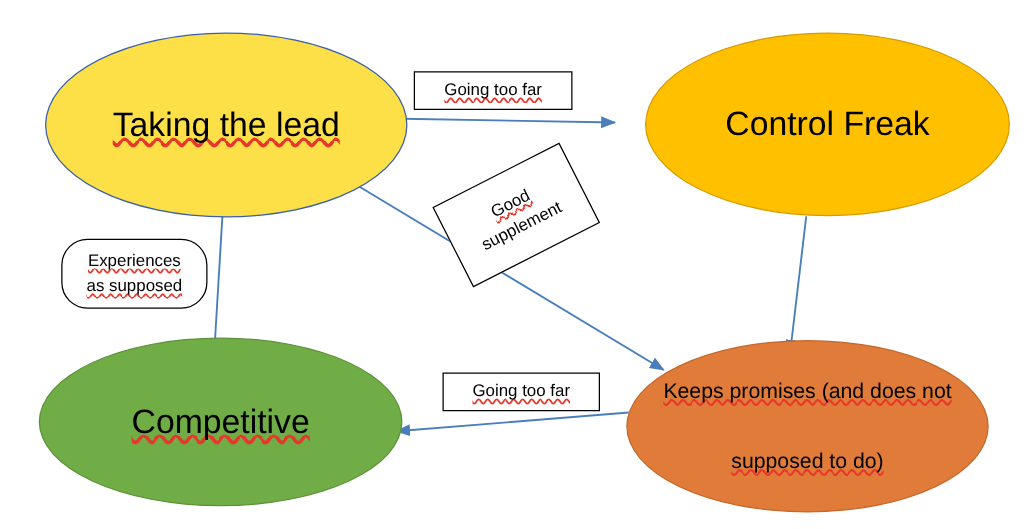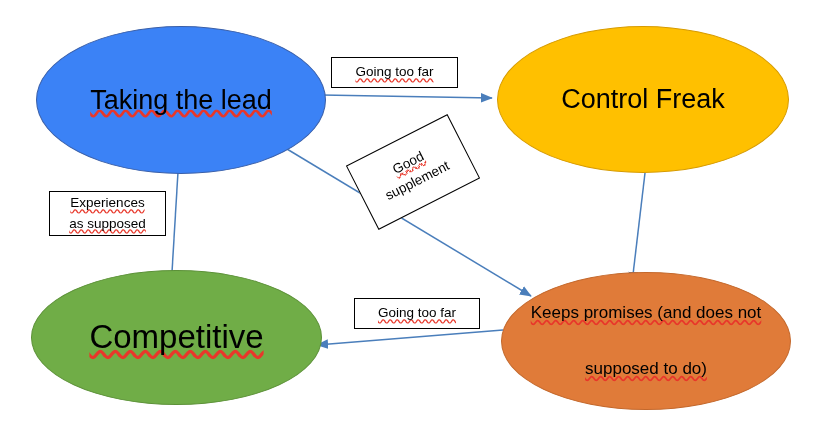--- a/index.html
+++ b/index.html
@@ -44,36 +44,36 @@
     white-space: pre-line;
   }
   
   .sq {
     text-decoration: underline wavy #e8372a;
     text-decoration-skip-ink: none;
     text-underline-offset: 1px;
   }
   #node-taking-the-lead {
     left: 36px; top: 26px; width: 290px; height: 148px;
-    background: #3b82f6;
+    background: #fde047;
     border: 1px solid #3A5FA8;
   }
   #node-taking-the-lead .node-label { font-size: 27px; }
   #node-control-freak {
-    left: 497px; top: 26px; width: 292px; height: 147px;
+    left: 516px; top: 26px; width: 292px; height: 147px;
     background: #FFC000;
     border: 1px solid #D79B00;
   }
   #node-control-freak .node-label { font-size: 27px; }
   #node-competitive {
     left: 31px; top: 270px; width: 291px; height: 135px;
     background: #70AD47;
     border: 1px solid #5C9138;
   }
-  #node-competitive .node-label { font-size: 33px; text-align: center; }
+  #node-competitive .node-label { font-size: 27px; text-align: center; }
   #node-keeps-promises {
     left: 501px; top: 272px; width: 290px; height: 138px;
     background: #E07B39;
     border: 1px solid #C3682C;
   }
   #node-keeps-promises .node-label { font-size: 17px; line-height: 1.65; }
 
   .edge-label {
     position: absolute;
     background: #ffffff;
@@ -89,21 +89,21 @@
     white-space: pre-line;
     padding: 2px 6px;
   }
   #label-going-too-far-top {
     left: 331px; top: 57px; width: 127px; height: 31px;
   }
   #label-going-too-far-bottom {
     left: 354px; top: 298px; width: 126px; height: 31px;
   }
   #label-experiences-as-difficult {
-    left: 49px; top: 191px; width: 117px; height: 45px;
+    left: 49px; top: 191px; width: 117px; height: 56px; border-radius: 21px;
   }
   #label-positive-opposite {
     left: 636px; top: 180px; width: 97px; height: 61px;
   }
   #label-good-supplement {
     left: 356px; top: 136px; width: 114px; height: 72px;
     transform: rotate(-27deg);
   }
 </style>
 </head>

